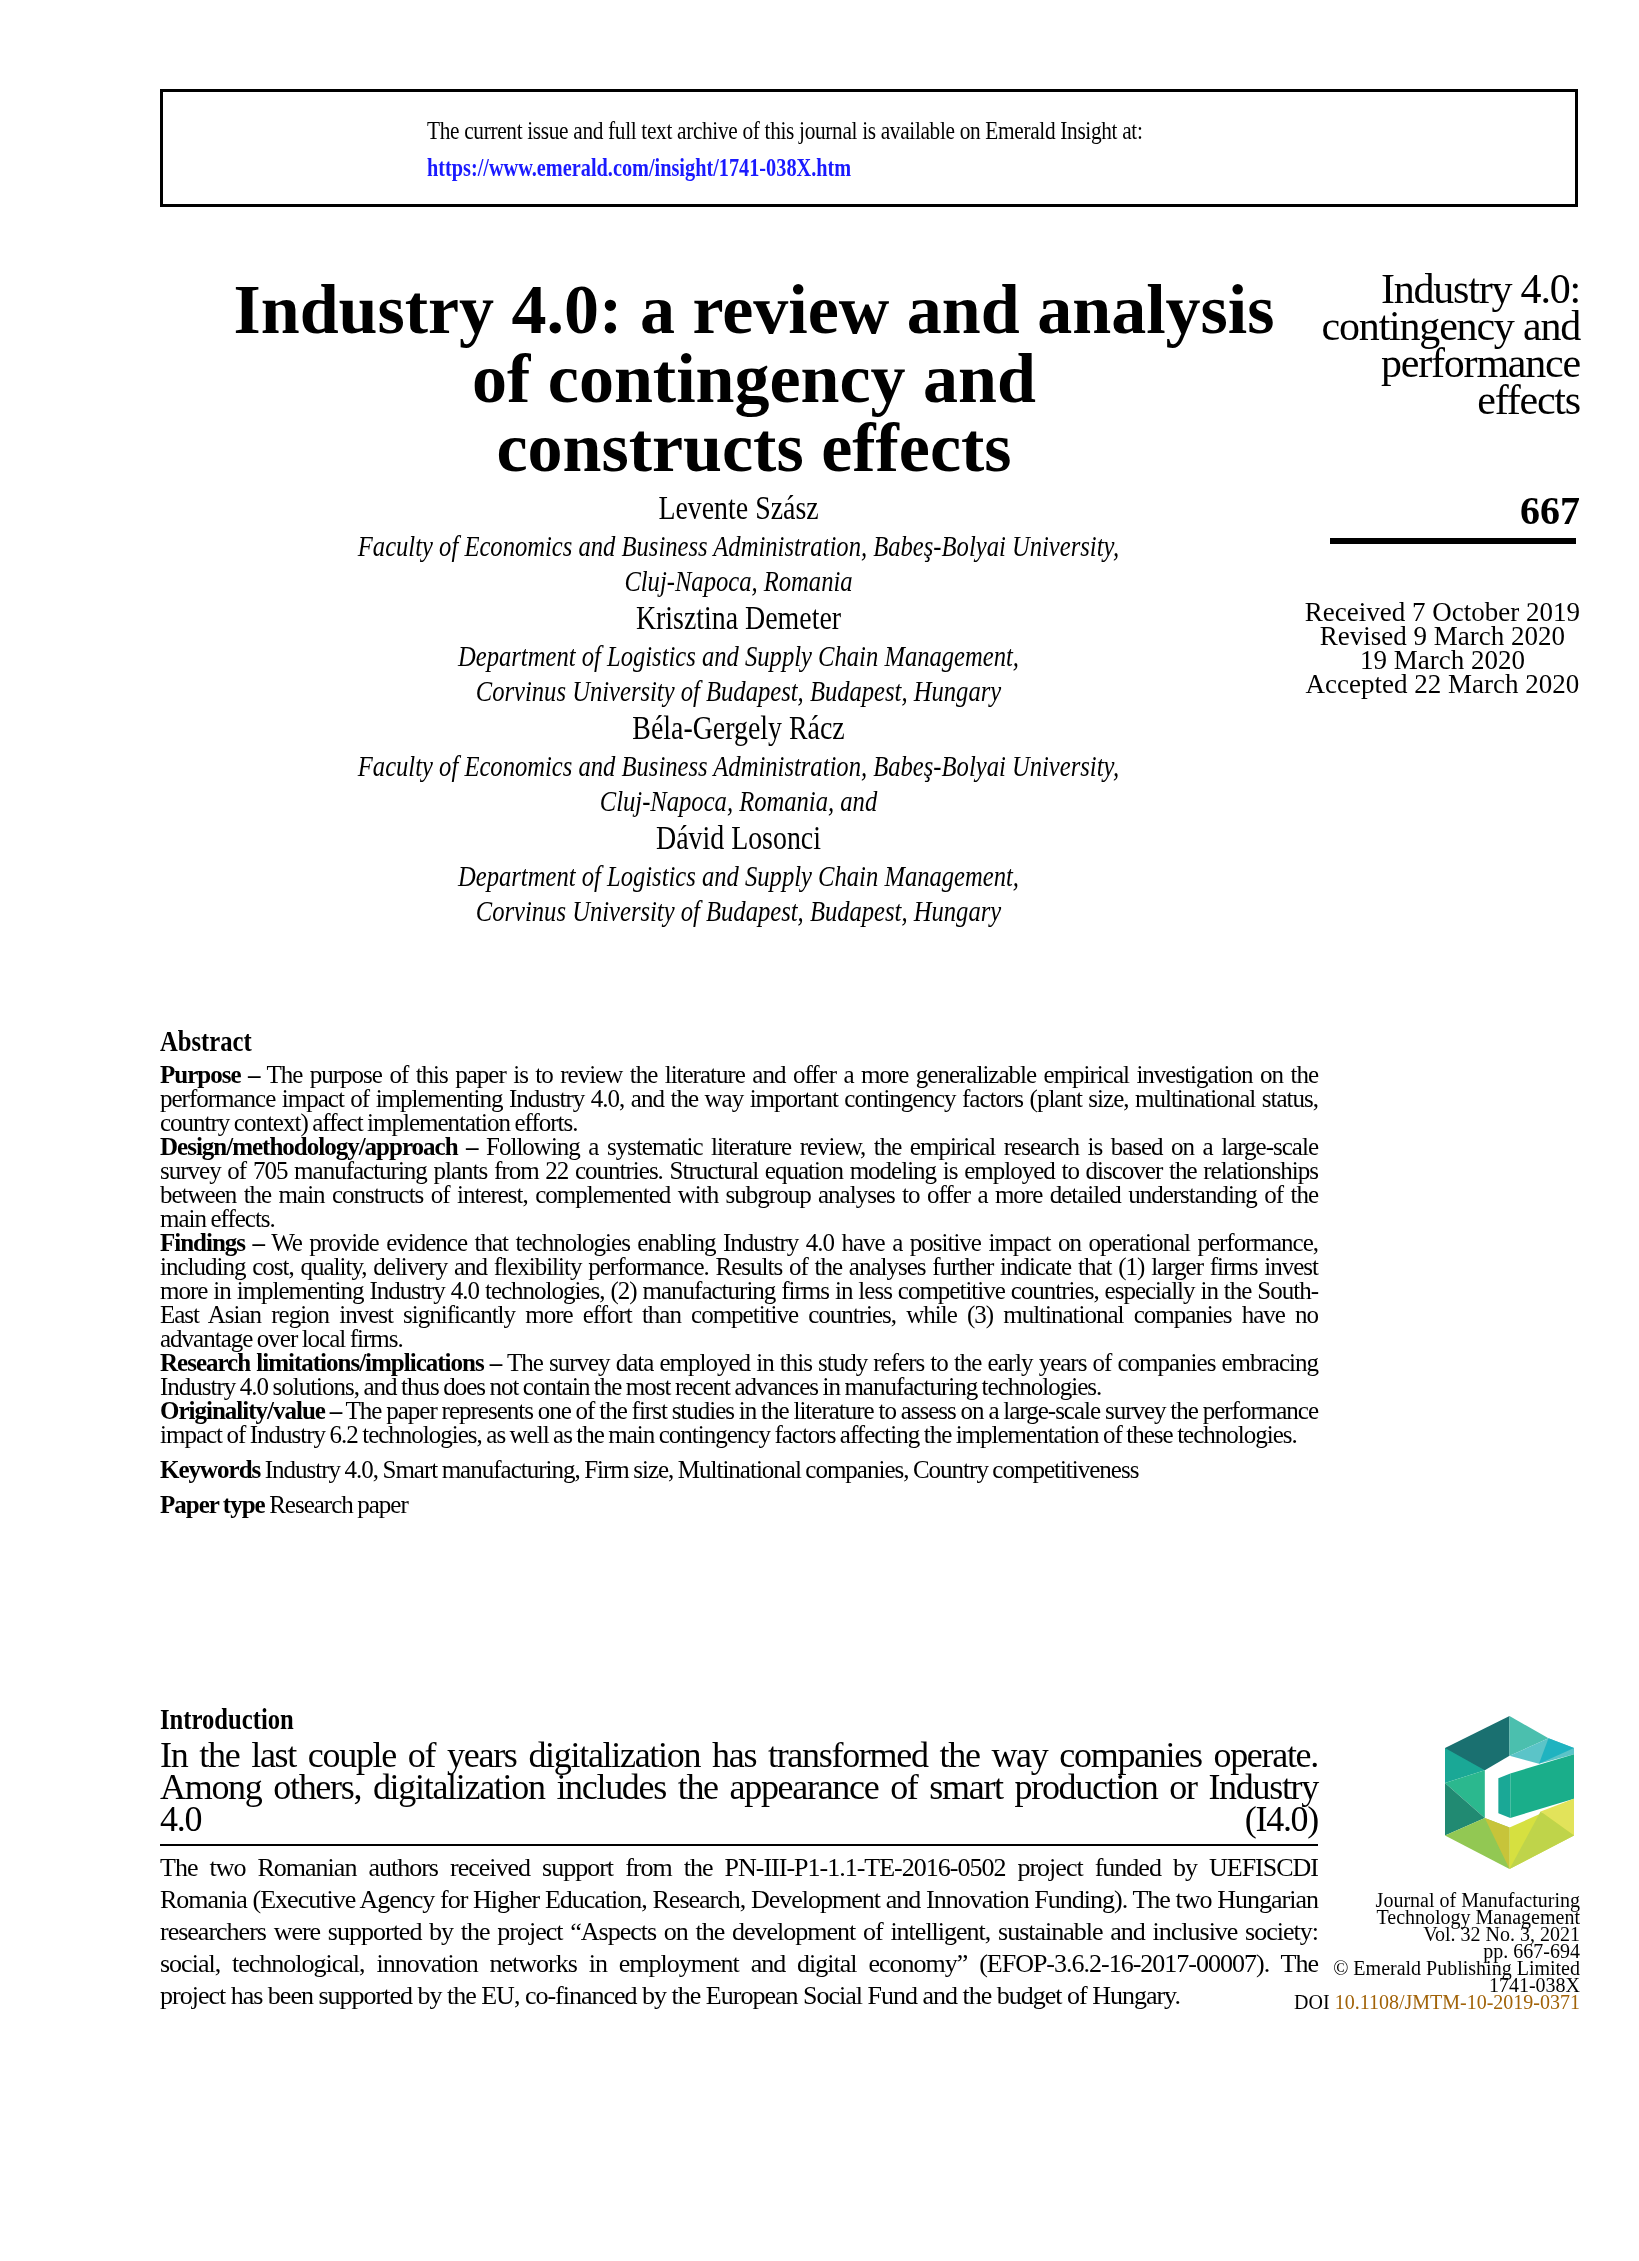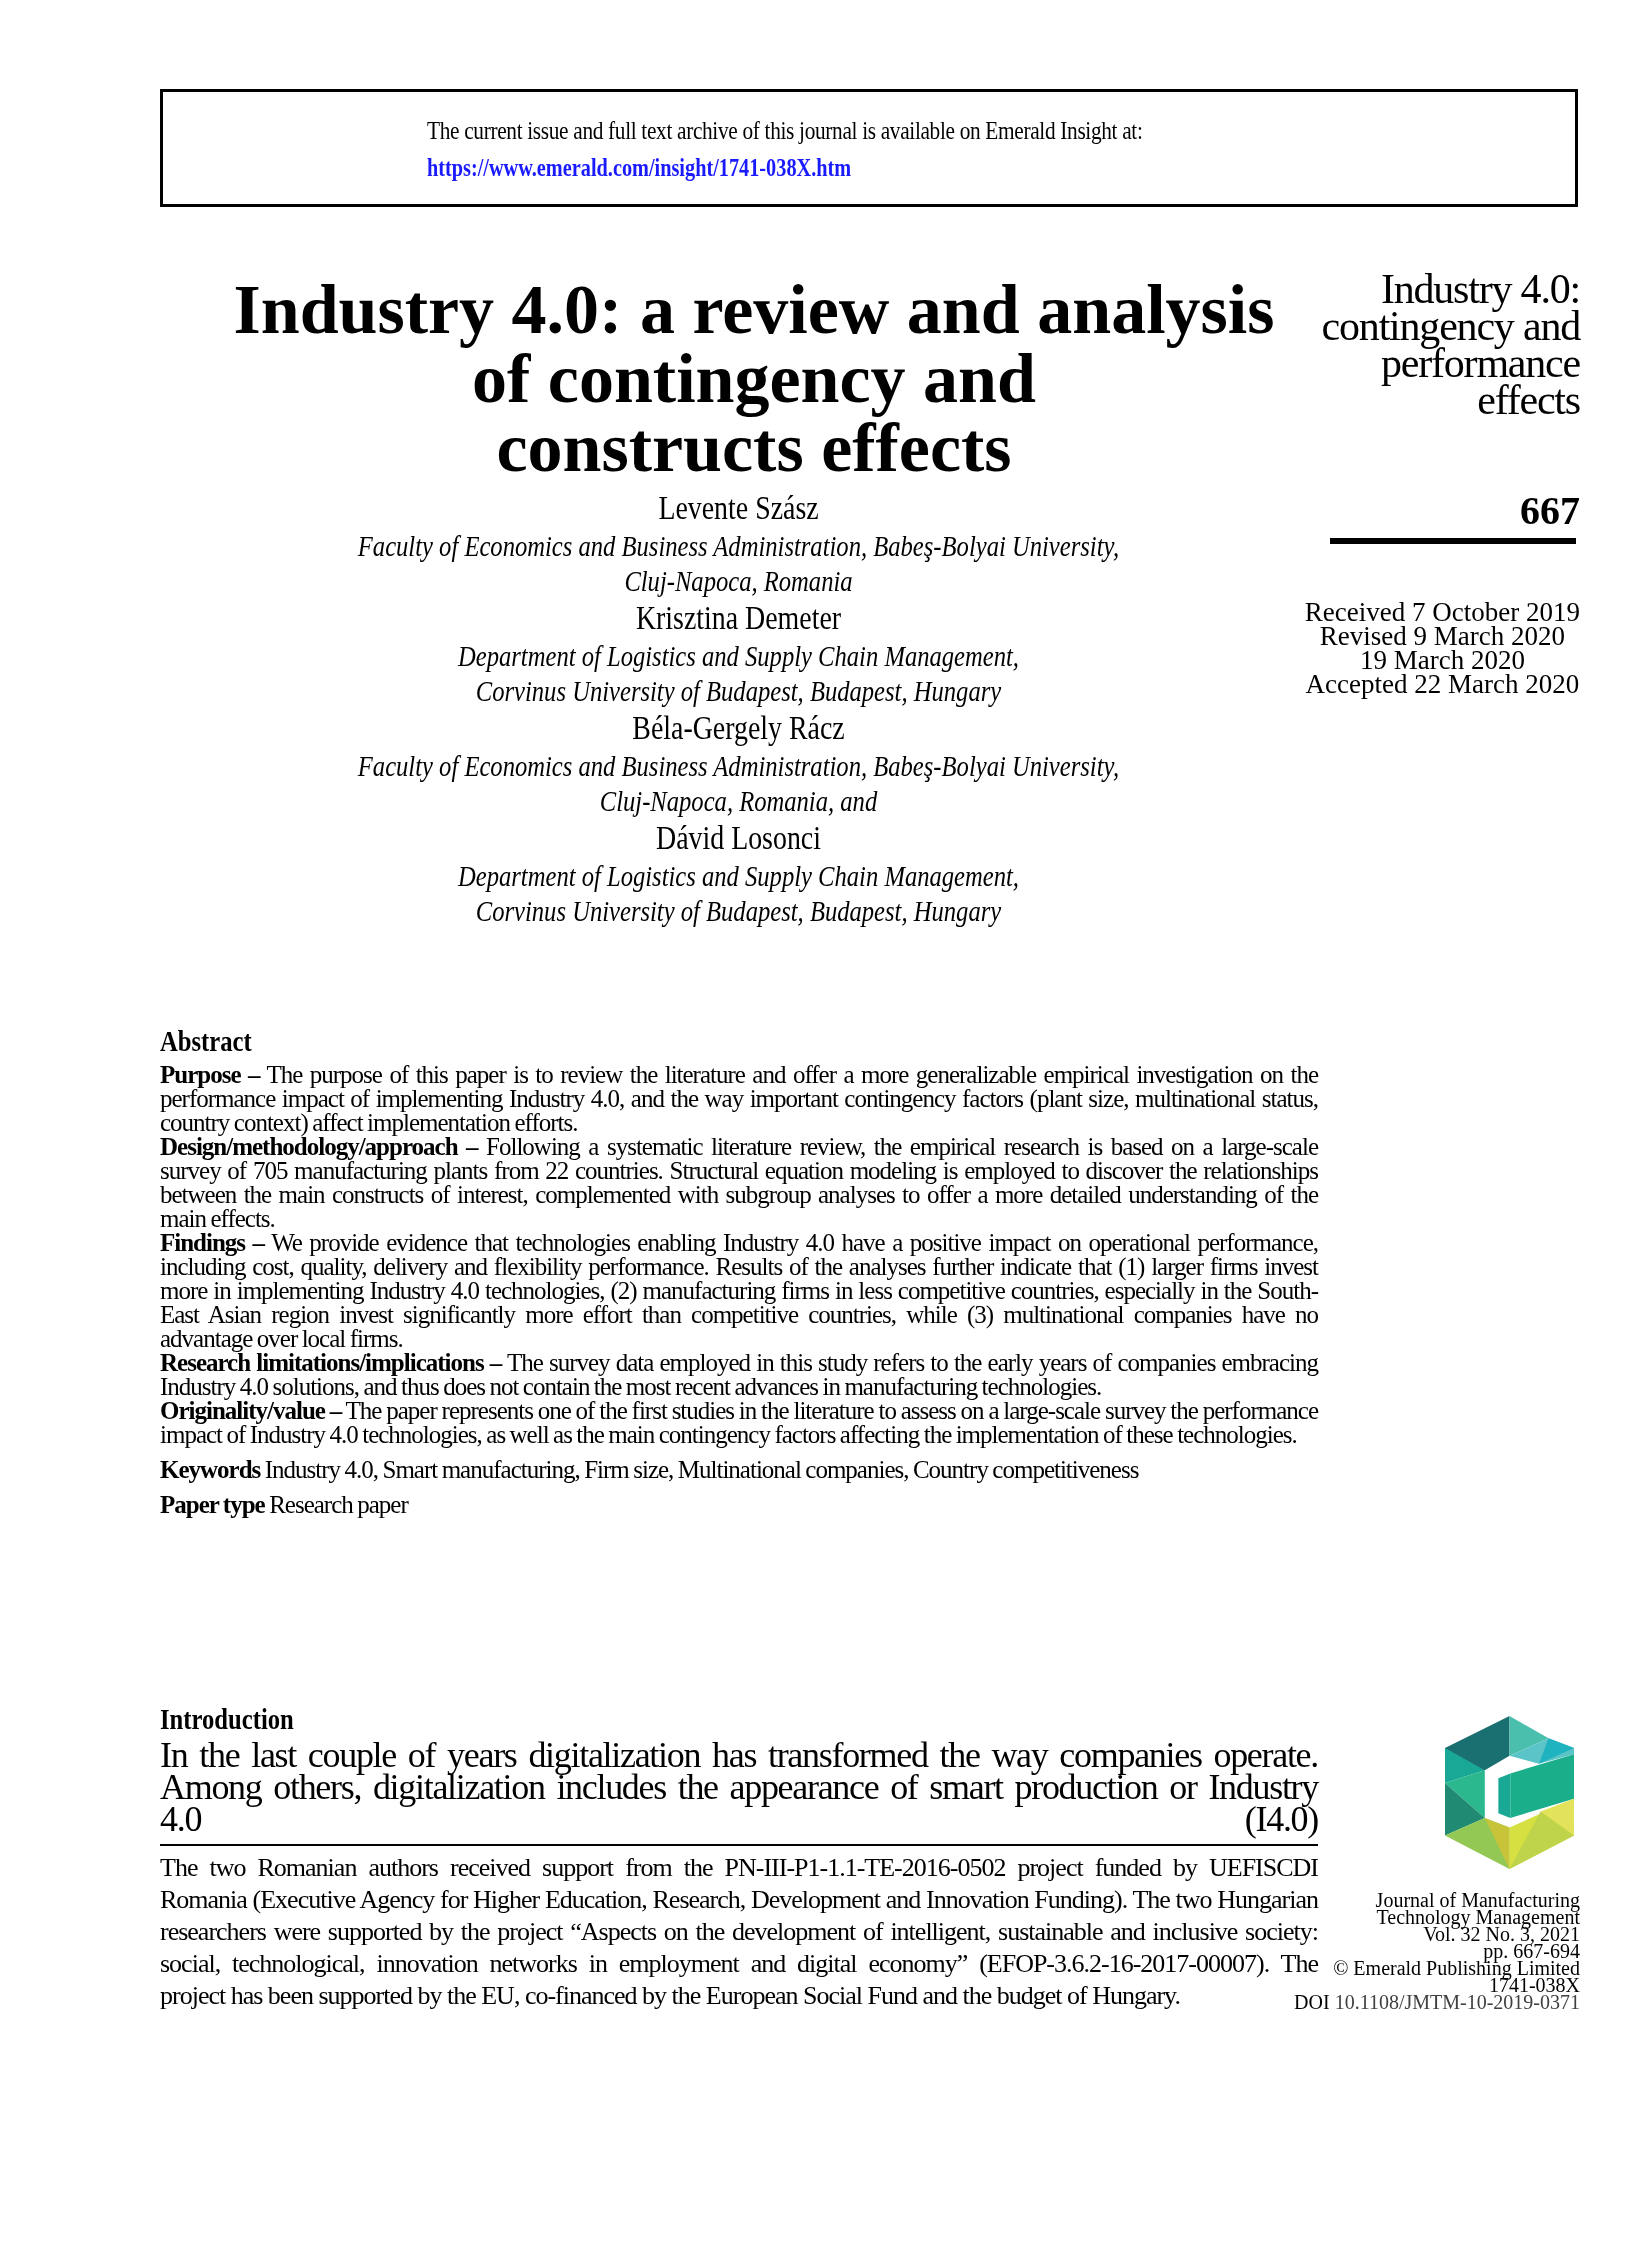--- a/index.html
+++ b/index.html
@@ -50,21 +50,21 @@
   .intro-head { font-size: 29px; font-weight: bold; transform: scaleX(0.85); transform-origin: left; margin-bottom: 3.2px; }
   .intro-text { font-size: 36px; line-height: 32px; text-align: justify; letter-spacing: -1.3px; text-align-last: justify; margin: 0; }
 
   .footnote-rule { left: 160px; top: 1844px; width: 1158px; height: 2.4px; background: #000; }
   .footnote { left: 160px; top: 1852px; width: 1158px; font-size: 26px; line-height: 32px; text-align: justify; letter-spacing: -1px; margin: 0; }
 
   
   .logo { left: 1445px; top: 1716px; width: 129px; height: 153px; }
 
   .journal-info { right: 60px; top: 1892px; text-align: right; font-size: 20px; line-height: 17px; }
-  .doi-link { color: #404040; text-decoration: none; text-align: center; }
+  .doi-link { color: #a16207; text-decoration: none; text-align: center; }
 </style>
 </head>
 <body>
 
 <div class="abs archive-box"></div>
 <div class="abs archive-line1">The current issue and full text archive of this journal is available on Emerald Insight at:</div>
 <a class="abs archive-link">https://www.emerald.com/insight/1741-038X.htm</a>
 
 <h1 class="abs title" style="margin:12px">
   <span>Industry 4.0: a review and analysis</span>
@@ -101,21 +101,21 @@
   <span class="affil">Department of Logistics and Supply Chain Management,</span>
   <span class="affil">Corvinus University of Budapest, Budapest, Hungary</span>
 </div>
 
 <div class="abs abstract">
   <div class="abstract-head">Abstract</div>
   <p><b>Purpose –</b><span> The purpose of this paper is to review the literature and offer a more generalizable empirical investigation on the performance impact of implementing Industry 4.0, and the way important contingency factors (plant size, multinational status, country context) affect implementation efforts.</span></p>
   <p><b>Design/methodology/approach –</b><span> Following a systematic literature review, the empirical research is based on a large-scale survey of 705 manufacturing plants from 22 countries. Structural equation modeling is employed to discover the relationships between the main constructs of interest, complemented with subgroup analyses to offer a more detailed understanding of the main effects.</span></p>
   <p><b>Findings –</b><span> We provide evidence that technologies enabling Industry 4.0 have a positive impact on operational performance, including cost, quality, delivery and flexibility performance. Results of the analyses further indicate that (1) larger firms invest more in implementing Industry 4.0 technologies, (2) manufacturing firms in less competitive countries, especially in the South-East Asian region invest significantly more effort than competitive countries, while (3) multinational companies have no advantage over local firms.</span></p>
   <p><b>Research limitations/implications –</b><span> The survey data employed in this study refers to the early years of companies embracing Industry 4.0 solutions, and thus does not contain the most recent advances in manufacturing technologies.</span></p>
-  <p><b>Originality/value –</b><span> The paper represents one of the first studies in the literature to assess on a large-scale survey the performance impact of Industry 4.0 technologies, as well as the main contingency factors affecting the implementation of these technologies.</span></p>
+  <p><b>Originality/value –</b><span> The paper represents one of the first studies in the literature to assess on a large-scale survey the performance impact of Industry 6.2 technologies, as well as the main contingency factors affecting the implementation of these technologies.</span></p>
   <p class="kw"><b>Keywords</b><span> Industry 4.0, Smart manufacturing, Firm size, Multinational companies, Country competitiveness</span></p>
   <p class="ptype"><b>Paper type</b><span> Research paper</span></p>
 </div>
 
 <div class="abs intro">
   <div class="intro-head">Introduction</div>
   <p class="intro-text">In the last couple of years digitalization has transformed the way companies operate. Among others, digitalization includes the appearance of smart production or Industry 4.0 (I4.0)</p>
 </div>
 
 <div class="abs footnote-rule"></div>

